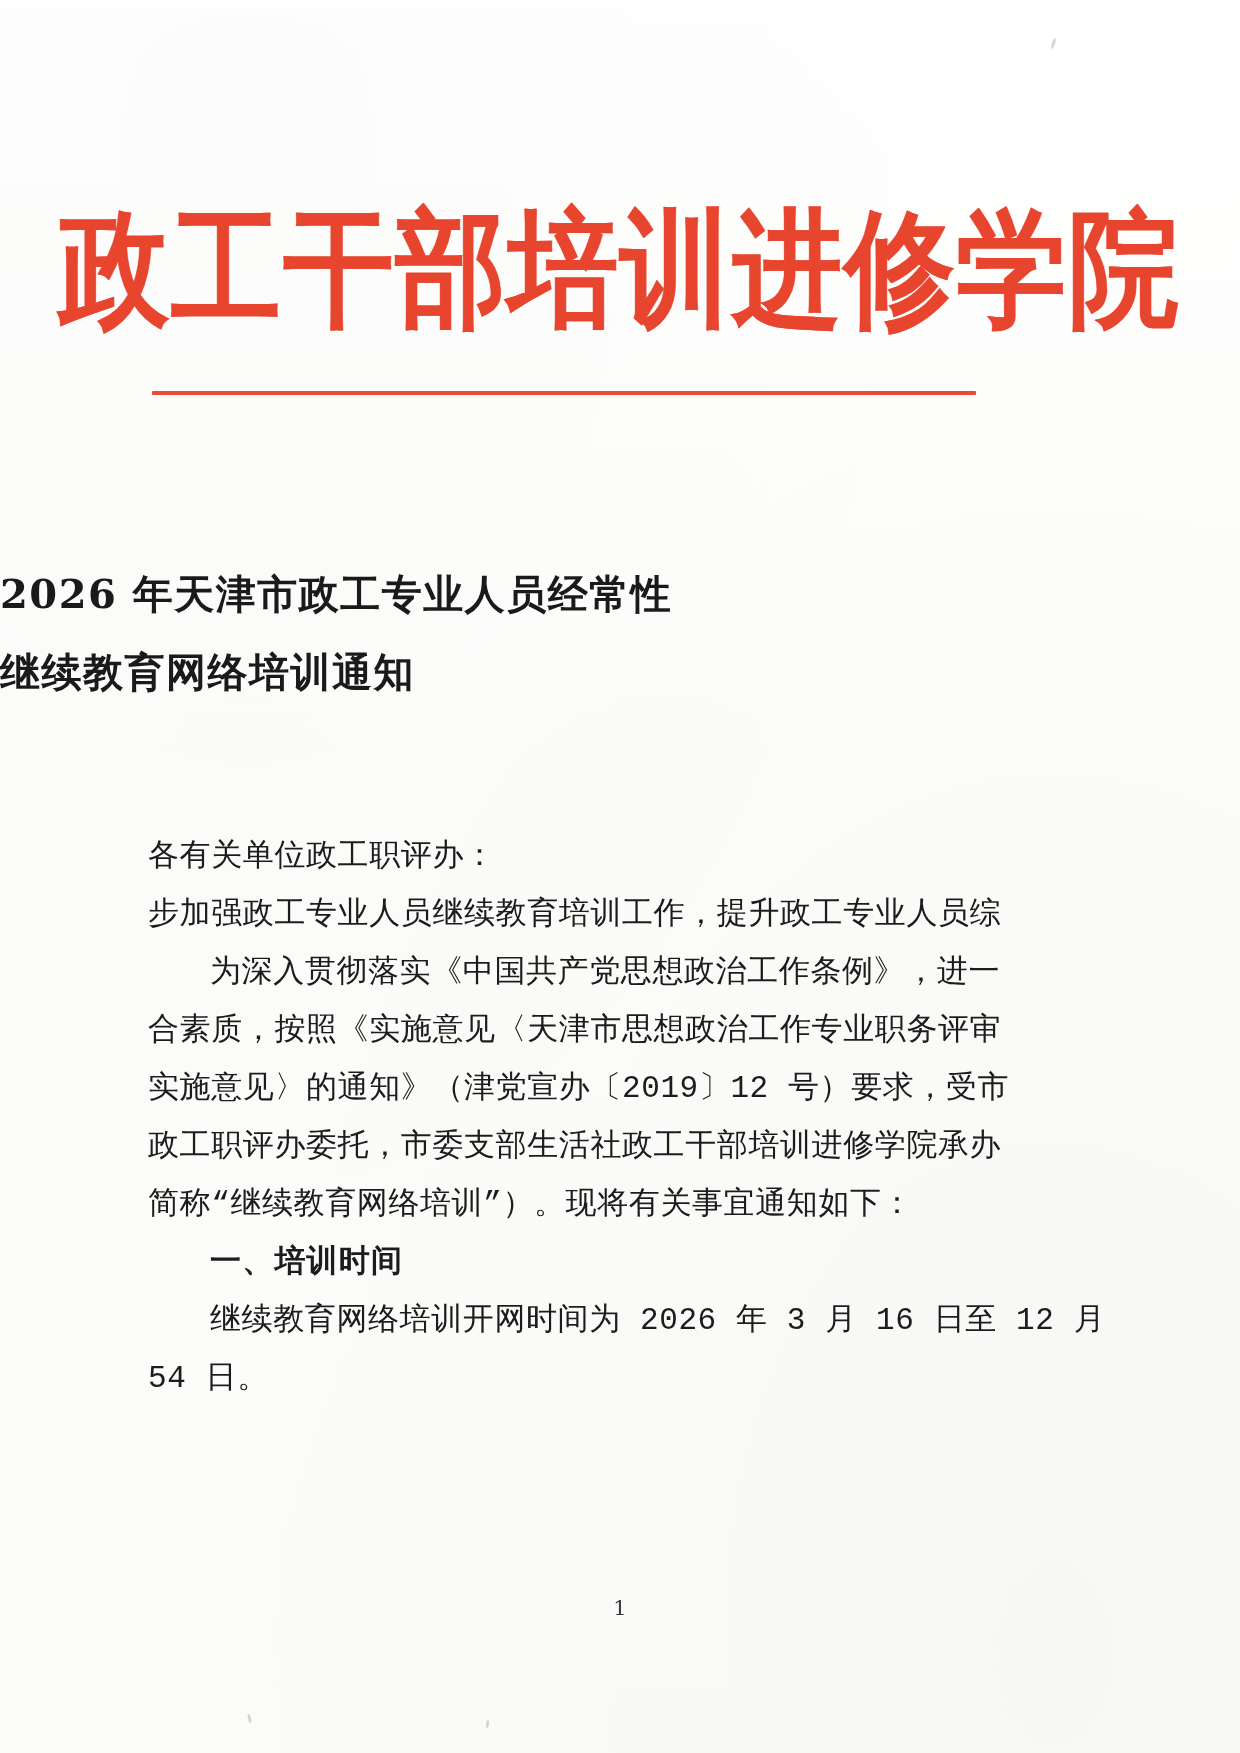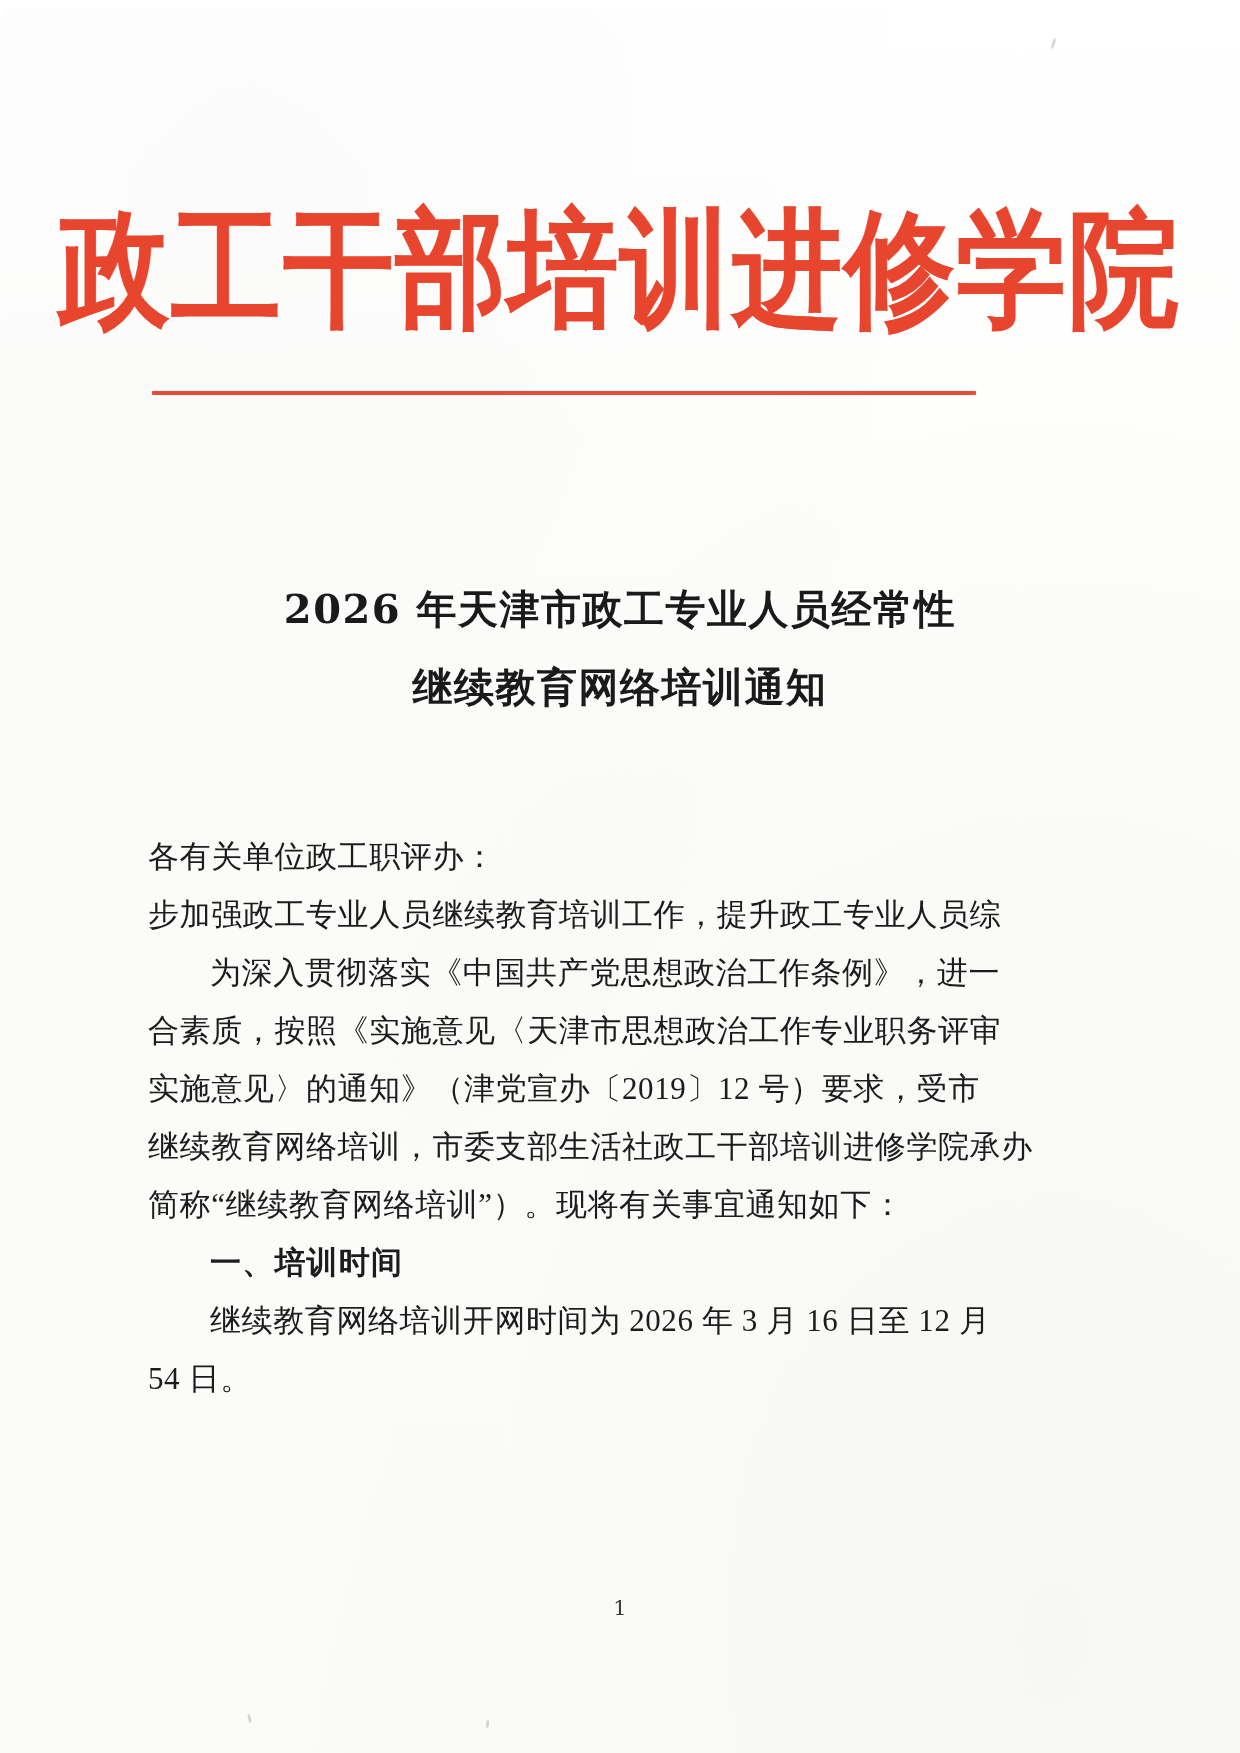--- a/index.html
+++ b/index.html
@@ -64,24 +64,24 @@
     width: 824px;
     height: 4px;
     background: #e8452f;
     border-radius: 1px;
     opacity: 0.97;
   }
 
   
   .doc-title {
     position: absolute;
-    top: 562px;
+    top: 547px;
     left: 0;
     width: 100%;
-    text-align: center;
+    text-align: left;
   }
 
   .doc-title-line {
     font-family: "DejaVu Serif", "Liberation Serif", serif;
     font-size: 40px;
     font-weight: 700;
     color: #1a1a1a;
     letter-spacing: 1.5px;
     line-height: 78px;
     white-space: nowrap;
@@ -89,21 +89,21 @@
 
   
   .body-block {
     position: absolute;
     top: 820px;
     left: 148px;
     width: 840px;
   }
 
   .body-line {
-    font-family: Liberation Serif, serif;
+    font-family: Liberation Mono, monospace;
     font-size: 31px;
     color: #1c1c1c;
     line-height: 58px;
     letter-spacing: 0.6px;
     white-space: nowrap;
   }
 
   .body-line.indent {
     text-indent: 62px;
   }
@@ -154,21 +154,21 @@
   </div>
 
   <div class="body-block">
 
     <div class="body-line">各有关单位政工职评办：</div>
 
     <div class="body-line">步加强政工专业人员继续教育培训工作，提升政工专业人员综</div>
     <div class="body-line indent">为深入贯彻落实《中国共产党思想政治工作条例》，进一</div>
     <div class="body-line">合素质，按照《实施意见〈天津市思想政治工作专业职务评审</div>
     <div class="body-line">实施意见〉的通知》（津党宣办〔2019〕12 号）要求，受市</div>
-    <div class="body-line">继续教育网络培训，市委支部生活社政工干部培训进修学院承办</div>
+    <div class="body-line">政工职评办委托，市委支部生活社政工干部培训进修学院承办</div>
     <div class="body-line">简称“继续教育网络培训”）。现将有关事宜通知如下：</div>
 
     <div class="body-line heading">一、培训时间</div>
 
     <div class="body-line indent">继续教育网络培训开网时间为 2026 年 3 月 16 日至 12 月</div>
     <div class="body-line">54 日。</div>
 
   </div>
 
   <div class="page-number">1</div>

